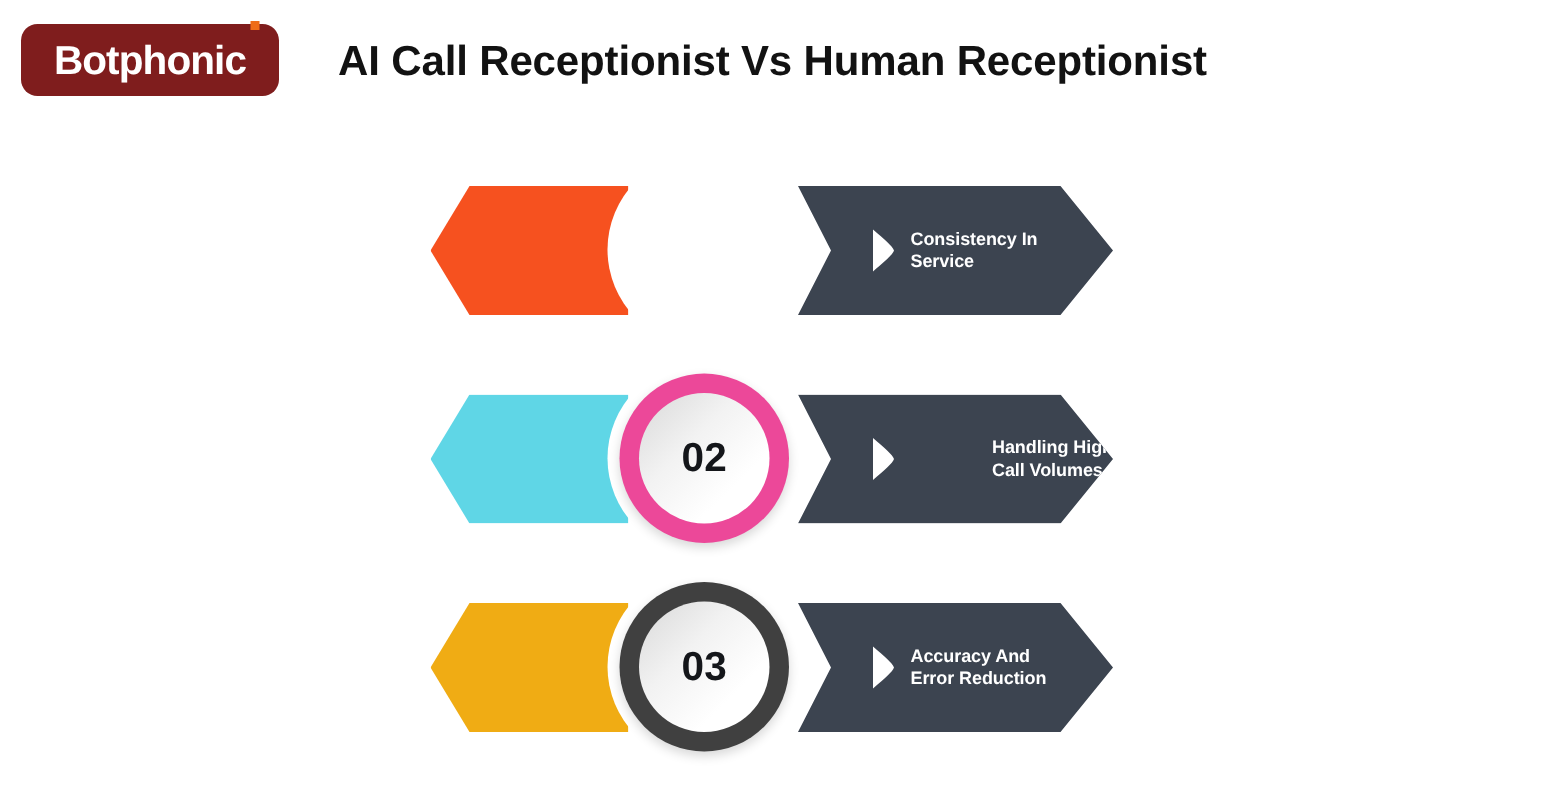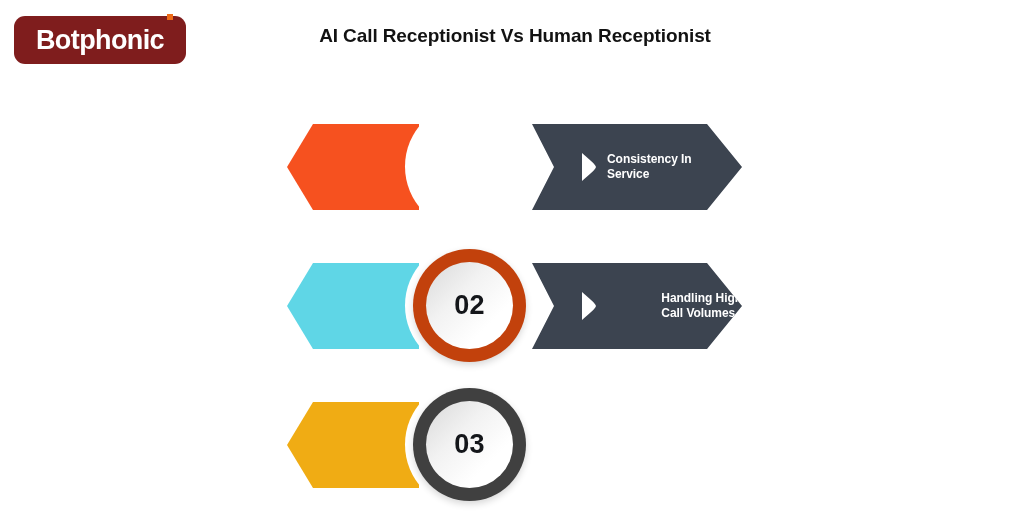--- a/index.html
+++ b/index.html
@@ -46,21 +46,21 @@
     top: -2px;
   }
 
   
   .page-title {
     position: absolute;
     left: 0;
     right: 0;
     top: 25px;
     text-align: center;
-    font-size: 19px;
+    font-size: 28px;
     font-weight: bold;
     color: #121212;
     letter-spacing: -0.1px;
     font-family: "Liberation Sans", sans-serif;
   }
 
   
   .rows {
     position: absolute;
     left: 0;
@@ -186,21 +186,21 @@
         <span class="bar-label" style="color: rgb(255, 255, 255);">Consistency In
 Service</span>
       </div>
     </div>
   </div>
 
   <div class="row">
     <div class="row-inner">
       <div class="bar-left" style="background: rgb(95, 214, 230);"></div>
       <div class="circle-gap"></div>
-      <div class="circle-wrap" style="background: #c2410c; padding: 13px;">
+      <div class="circle-wrap" style="background: #ec4899; padding: 13px;">
         <div class="circle-inner">
           <span class="circle-number" style="color: rgb(20, 22, 26);">02</span>
         </div>
       </div>
       <div class="bar-right" style="background: rgb(60, 68, 80); justify-content: space-between;">
         <svg class="bullet" width="16" height="30" viewBox="0 0 16 30">
           <path d="M1 1 C 9 8, 14 12, 15 15 C 14 18, 9 22, 1 29 Z" fill="#ffffff"></path>
         </svg>
         <span class="bar-label" style="color: rgb(255, 255, 255);">Handling High
 Call Volumes</span>
@@ -210,16 +210,23 @@
 
   <div class="row">
     <div class="row-inner">
       <div class="bar-left" style="background: rgb(240, 172, 20);"></div>
       <div class="circle-gap"></div>
       <div class="circle-wrap" style="background: #404040; padding: 13px;">
         <div class="circle-inner">
           <span class="circle-number" style="color: rgb(20, 22, 26);">03</span>
         </div>
       </div>
+      <div class="bar-right" style="background: rgb(60, 68, 80);">
+        <svg class="bullet" width="16" height="30" viewBox="0 0 16 30">
+          <path d="M1 1 C 9 8, 14 12, 15 15 C 14 18, 9 22, 1 29 Z" fill="#ffffff"></path>
+        </svg>
+        <span class="bar-label" style="color: rgb(255, 255, 255);">Accuracy And
+Error Reduction</span>
+      </div>
     </div>
   </div>
 
 </div>
 
 </body></html>

